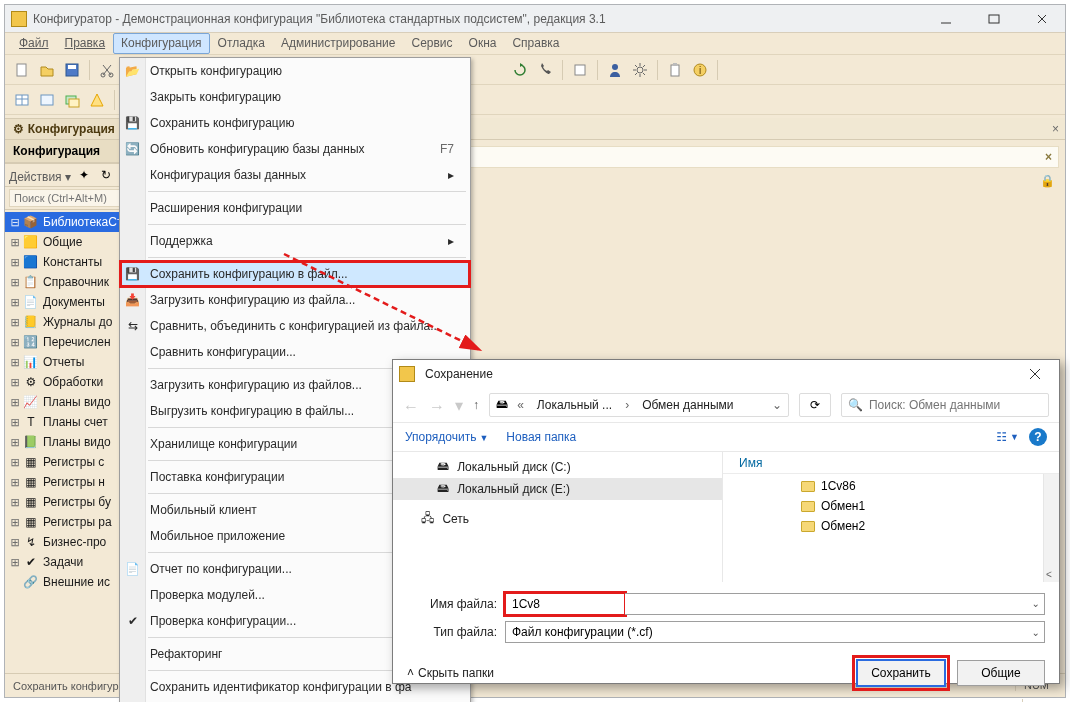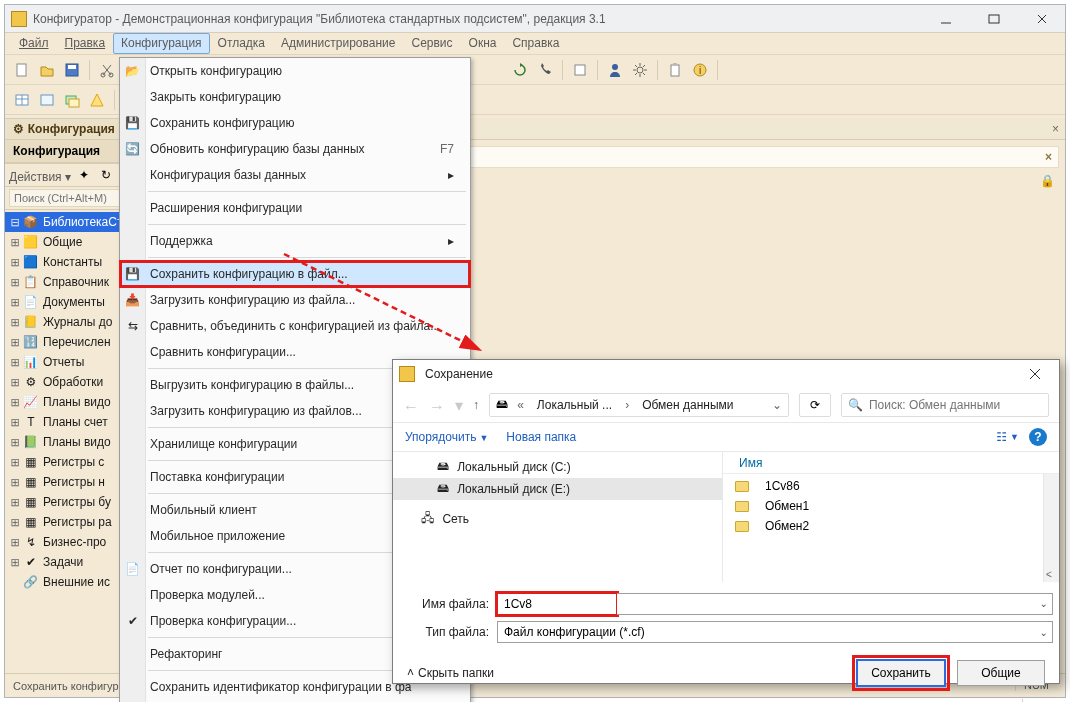--- a/index.html
+++ b/index.html
@@ -88,26 +88,26 @@
   .view-btn { display:flex; align-items:center; gap:3px; }
   .help-btn { width:18px; height:18px; border-radius:50%; background:#1979ca; color:#fff; display:flex; align-items:center; justify-content:center; font-weight:bold; font-size:12px; }
 
   .dlg-body { display:flex; height:130px; }
   .dlg-left { width:330px; border-right:1px solid #e8e8e8; padding-top:4px; }
   .loc-item { display:flex; align-items:center; height:22px; padding-left:44px; gap:8px; font-size:12px; color:#222; }
   .loc-item.sel { background:#e6e6e6; }
   .dlg-right { flex:1; position:relative; }
   .col-head { height:22px; border-bottom:1px solid #ececec; display:flex; align-items:center; padding-left:16px; color:#0369a1; font-size:12px; }
   .file-list { padding:2px 0; }
-  .file-item { display:flex; align-items:center; height:20px; padding-left:12px; gap:16px; font-size:12px; }
+  .file-item { display:flex; align-items:center; height:20px; padding-left:32px; gap:6px; font-size:12px;margin-left:46px; }
   .folder-icn { width:14px; height:11px; background:#f6d877; border:1px solid #caa82e; border-radius:1px; }
   .rscroll { position:absolute; right:0; top:22px; bottom:0; width:16px; background:#f2f2f2; border-left:1px solid #e6e6e6; }
   .rscroll .la { position:absolute; left:2px; font-size:10px; color:#666; }
 
-  .dlg-fields { padding:8px 6px; }
+  .dlg-fields { padding:8px 14px; }
   .frow { display:flex; align-items:center; height:28px; }
   .frow label { width:98px; text-align:right; padding-right:8px; color:#222; }
   .frow .combo { flex:1; height:22px; border:1px solid #9e9e9e; background:#fff; display:flex; align-items:center; padding:0 6px; position:relative; }
   .frow .combo .dd { position:absolute; right:4px; color:#555; font-size:10px; }
   .frow.namef .combo { outline:3px solid #e31b1b; outline-offset:-1px; width:120px; flex:0 0 auto; }
   .frow.namef .combo-ext { flex:1; height:22px; border:1px solid #9e9e9e; border-left:none; background:#fff; position:relative; }
   .frow.namef .combo-ext .dd { position:absolute; right:4px; top:4px; color:#555; font-size:10px; }
 
   .dlg-footer { display:flex; align-items:center; padding:4px 14px 0 14px; }
   .hide-folders { display:flex; align-items:center; gap:4px; color:#222; }
@@ -453,24 +453,24 @@
       </div>
     <div class="menu-item">
         <span class="micon">⇆</span>
         <span>Сравнить, объединить с конфигурацией из файла...</span>
       </div>
     <div class="menu-item">
         <span>Сравнить конфигурации...</span>
       </div>
     <div class="menu-sep"></div>
     <div class="menu-item">
+        <span>Загрузить конфигурацию из файлов...</span>
+      </div>
+    <div class="menu-item">
         <span>Выгрузить конфигурацию в файлы...</span>
-      </div>
-    <div class="menu-item">
-        <span>Загрузить конфигурацию из файлов...</span>
       </div>
     <div class="menu-sep"></div>
     <div class="menu-item">
         <span>Хранилище конфигурации</span>
       </div>
     <div class="menu-sep"></div>
     <div class="menu-item">
         <span>Поставка конфигурации</span>
       </div>
     <div class="menu-sep"></div>

